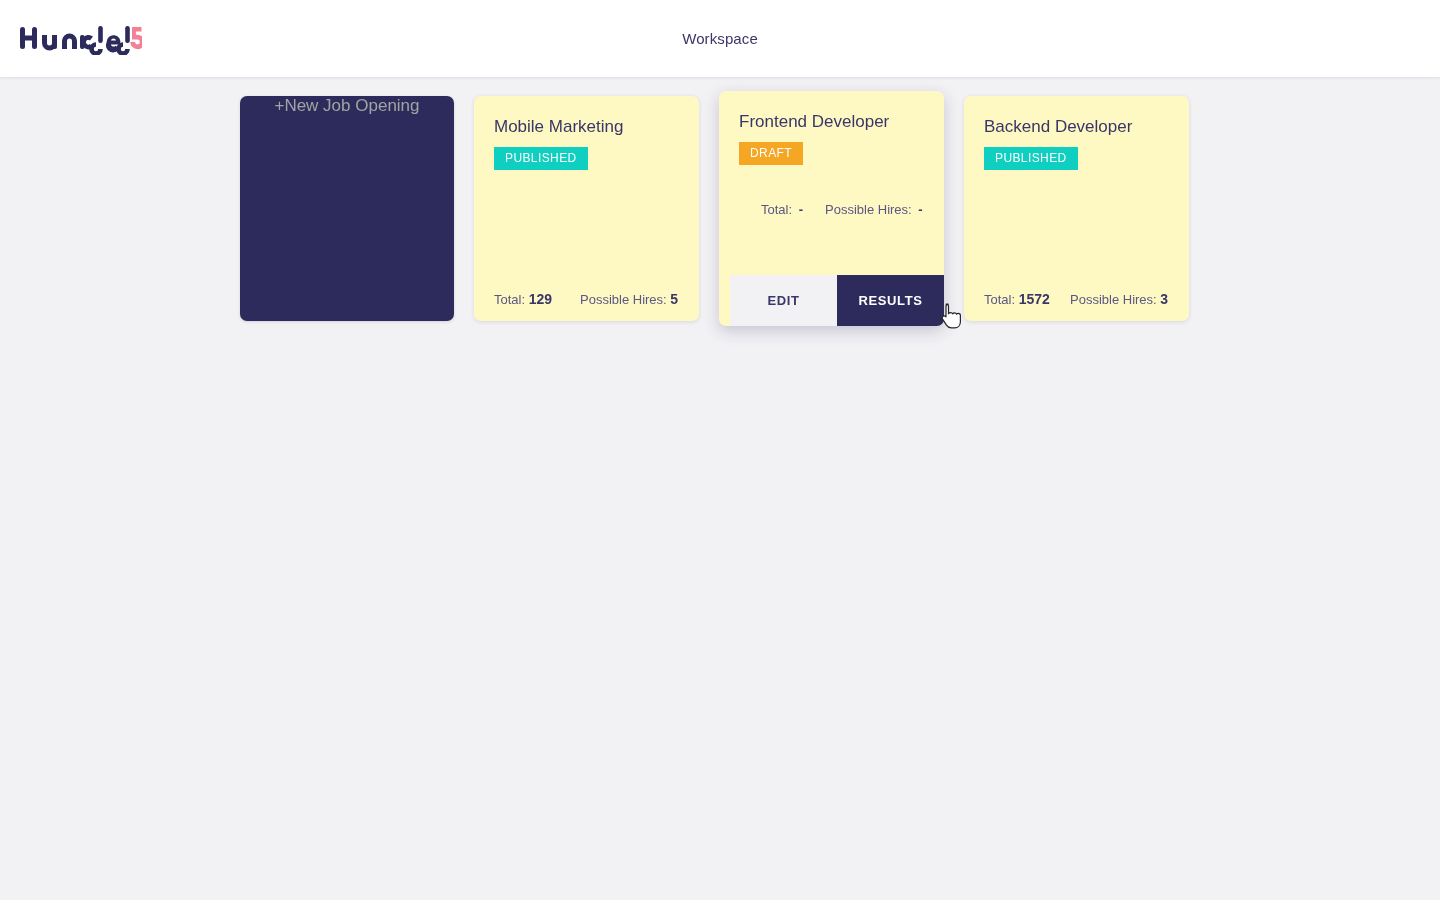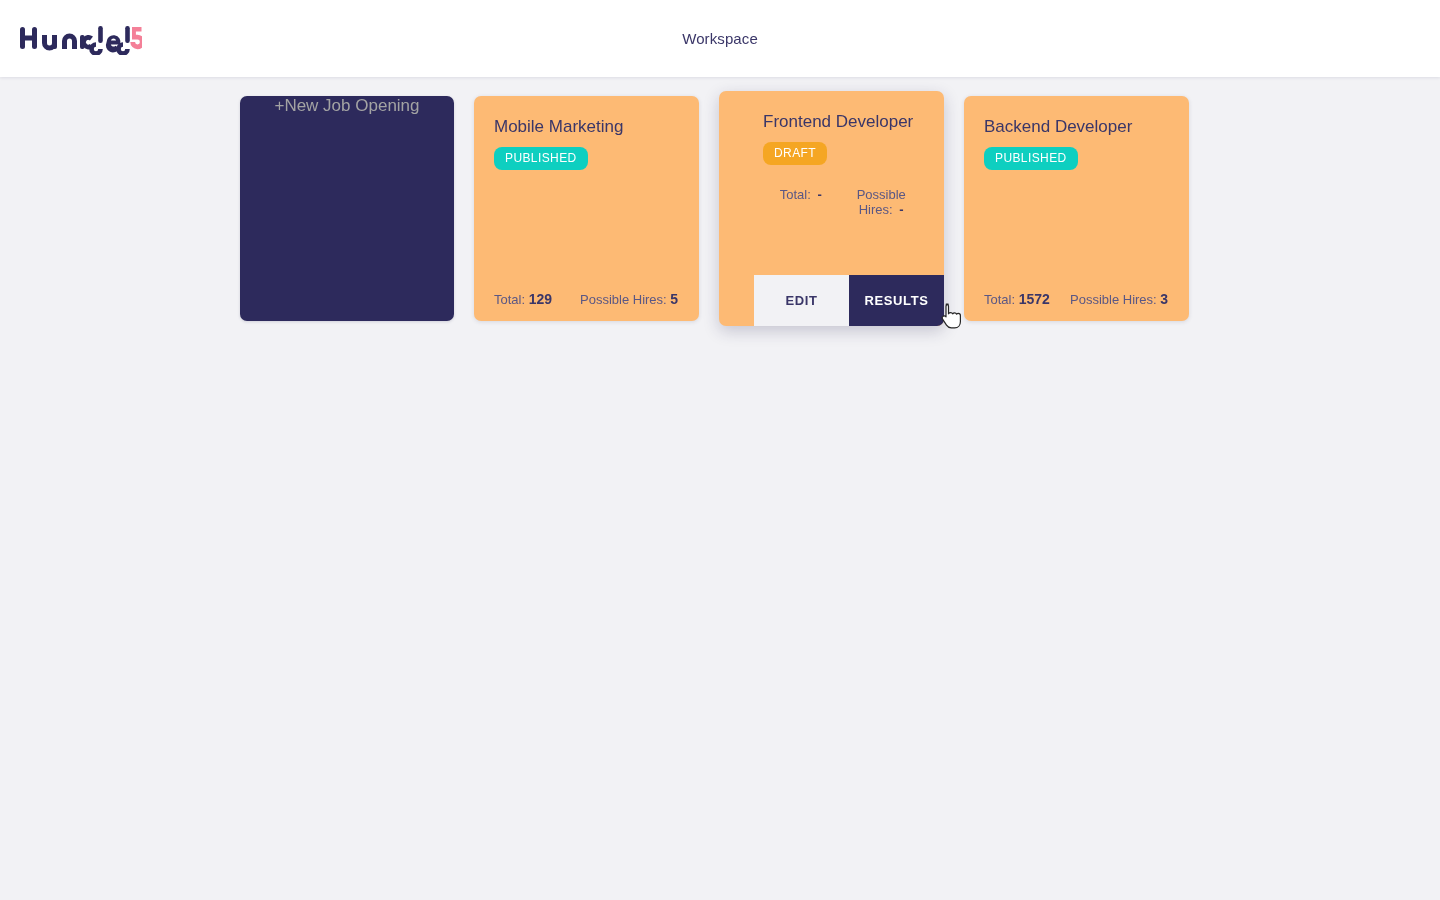--- a/index.html
+++ b/index.html
@@ -78,52 +78,51 @@
     font-size: 17px;
     cursor: pointer;
     box-shadow: 0 1px 3px rgba(40,38,80,0.16);
   }
 
   
   .job-card {
     position: relative;
     width: 225px;
     height: 225px;
-    background: #fdba74;
+    background: #fef9c3;
     border-radius: 7px;
     box-shadow: 0 1px 4px rgba(40,38,80,0.13);
     overflow: hidden;
     display: flex;
     flex-direction: column;
   }
 
   .job-card.hovered {
     margin-top: -5px;
     height: 235px;
     box-shadow: 0 5px 16px rgba(40,38,80,0.22);
-    padding-left: 24px;
   }
 
   .job-body {
     flex: 1 1 auto;
     position: relative;
     padding: 20px;
   }
 
   .job-title {
     font-size: 17px;
     color: #3a3668;
     line-height: 21px;
     margin-bottom: 10px;
   }
 
   .badge {
     display: inline-block;
     padding: 5px 11px 6px 11px;
-    border-radius: 8px;
+    border-radius: 0;
     font-size: 12px;
     color: #ffffff;
     letter-spacing: 0.4px;
     line-height: 12px;
   }
   .badge.published { background: #0ecfc0; }
   .badge.draft     { background: #f5a623; }
 
   .stats {
     position: absolute;

